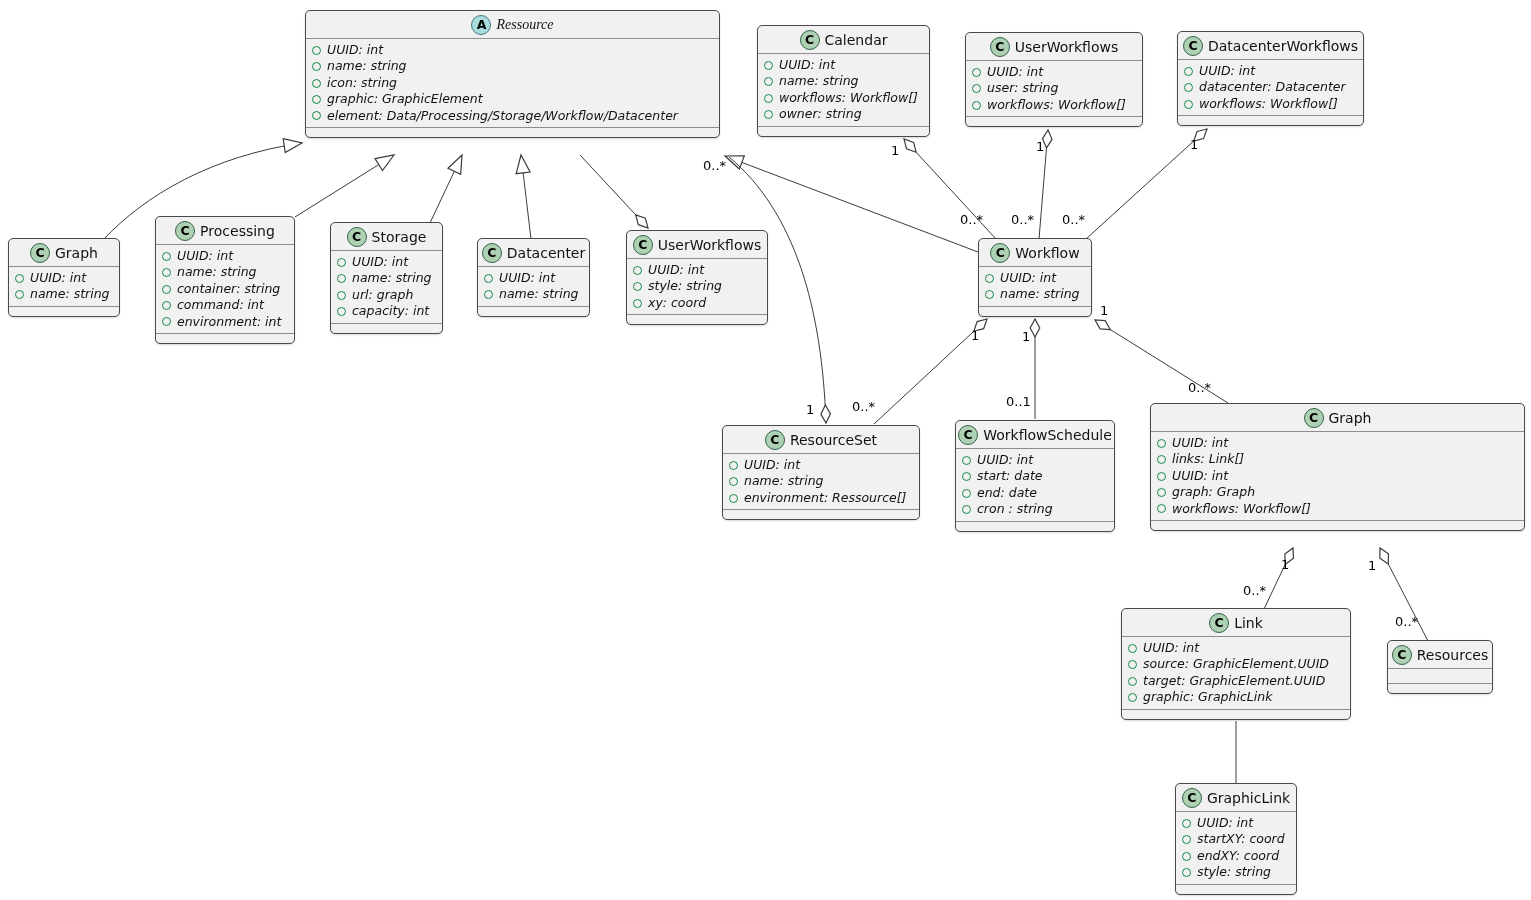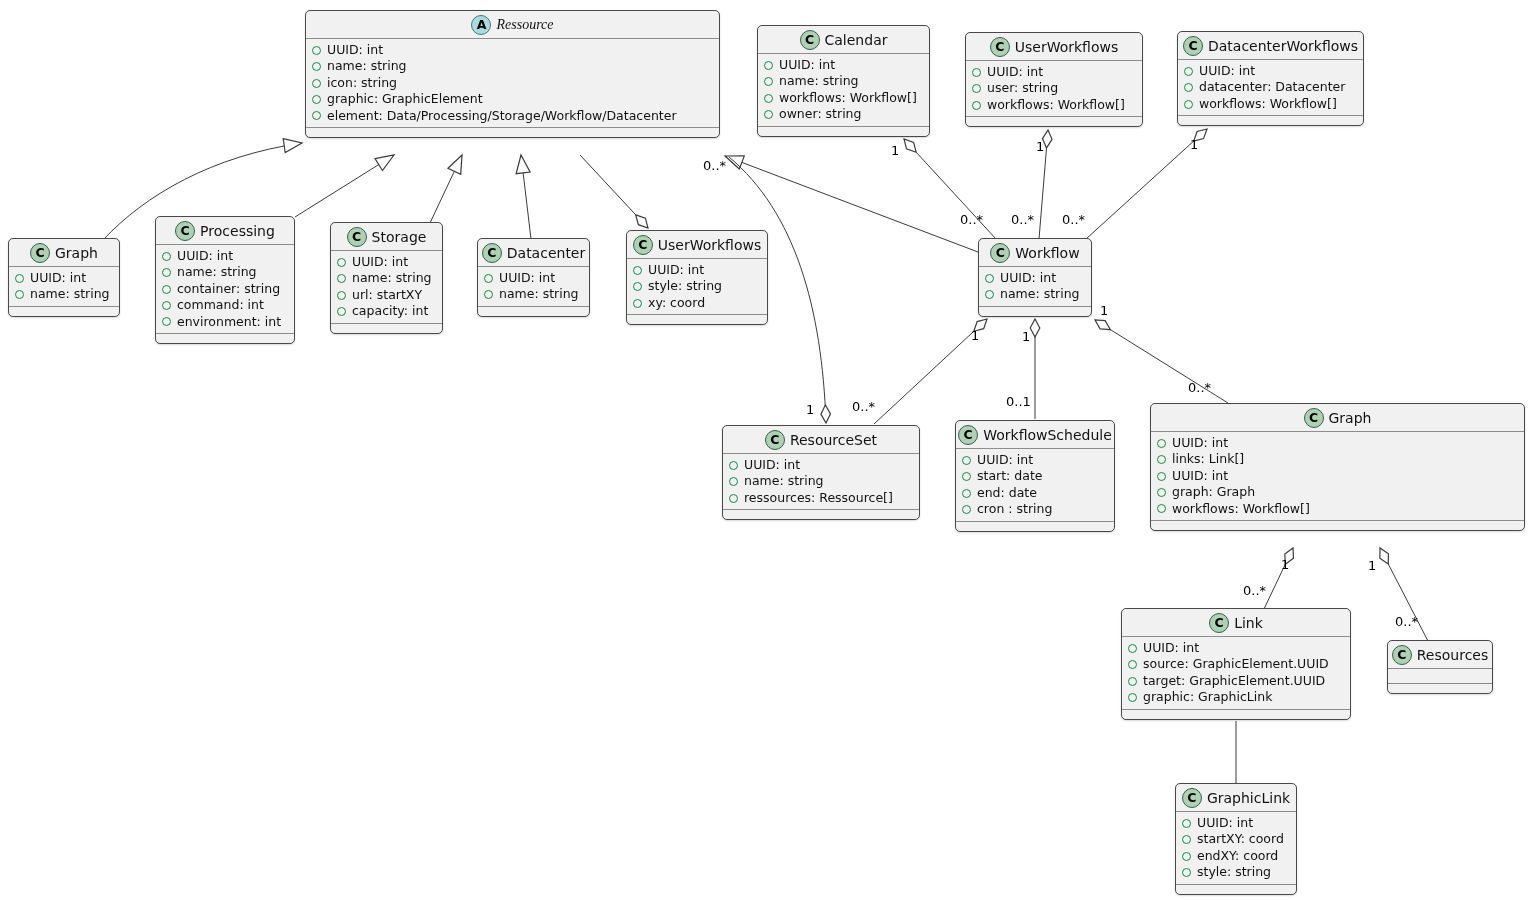--- a/index.html
+++ b/index.html
@@ -23,21 +23,21 @@
     display:flex; align-items:center; justify-content:center;
     font-weight:bold; font-size:12.5px; box-sizing:border-box; color:#000;
   }
   .badge.c { background:#add1b2; border:1.5px solid #33624a; }
   .badge.a { background:#a9dcdf; border:1.5px solid #46767c; }
   .abstract .class-name { font-style:italic;font-family:Liberation Serif, serif; }
   .attrs {
     list-style:none; margin:0; padding:3px 8px 3px 6px;
     border-top:1px solid #8d8d8d; min-height:8px;
   }
-  .attrs li { font-size:12.5px; line-height:16.4px; display:flex; align-items:center; white-space:nowrap; }
+  .attrs li { font-size:12.5px; line-height:16.4px; display:flex; align-items:center; white-space:nowrap;font-style:italic; }
   .vis-dot {
     width:7px; height:7px; border:1px solid #128a46; border-radius:50%;
     margin-right:6px; flex:0 0 7px; box-sizing:content-box;
   }
   .methods { border-top:1px solid #8d8d8d; min-height:9px; }
   .mult { position:absolute; font-size:13px; color:#000; white-space:nowrap; }
 </style>
 </head>
 <body>
 
@@ -159,21 +159,21 @@
         <li>
           <span class="vis-dot"></span>
           <span>UUID: int</span>
         </li>
         <li>
           <span class="vis-dot"></span>
           <span>name: string</span>
         </li>
         <li>
           <span class="vis-dot"></span>
-          <span>url: startXY</span>
+          <span>url: graph</span>
         </li>
         <li>
           <span class="vis-dot"></span>
           <span>capacity: int</span>
         </li>
       </ul>
     <div class="methods"></div>
   </div>
 
   <div class="uml-class" style="left:477px; top:238px; width:113px;">
@@ -313,21 +313,21 @@
         <li>
           <span class="vis-dot"></span>
           <span>UUID: int</span>
         </li>
         <li>
           <span class="vis-dot"></span>
           <span>name: string</span>
         </li>
         <li>
           <span class="vis-dot"></span>
-          <span>ressources: Ressource[]</span>
+          <span>environment: Ressource[]</span>
         </li>
       </ul>
     <div class="methods"></div>
   </div>
 
   <div class="uml-class" style="left:955px; top:420px; width:160px;">
     <div class="title">
       <span class="badge c">C</span>
       <span class="class-name">WorkflowSchedule</span>
     </div>

